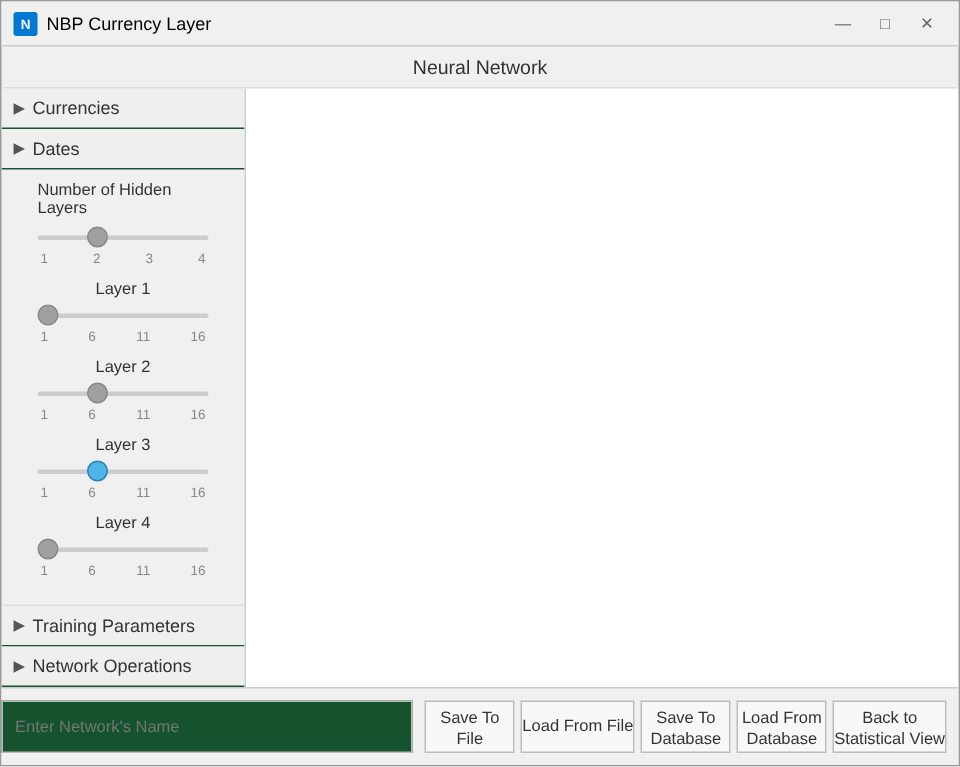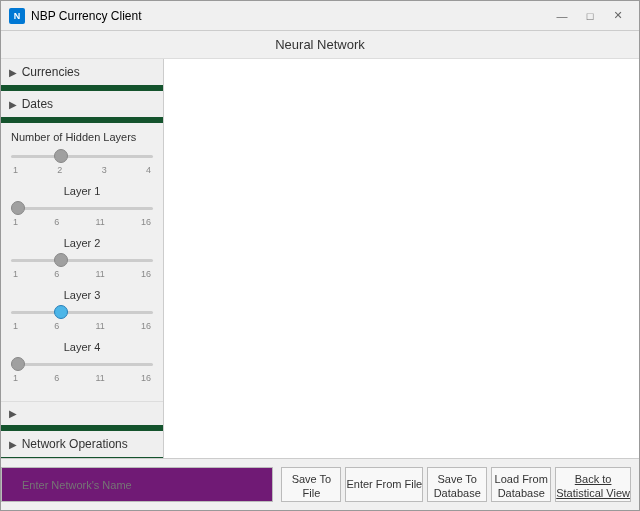--- a/index.html
+++ b/index.html
@@ -87,38 +87,38 @@
       flex: 1;
       overflow: hidden;
     }
 
     .sidebar-section-header {
       display: flex;
       align-items: center;
       padding: 6px 8px;
       cursor: pointer;
       background: #efefef;
-      border-bottom: 6px solid #14532d;
+      border-bottom: 1px solid #14532d;
       font-size: 12px;
       color: #333;
       user-select: none;
     }
 
     .arrow {
       margin-right: 5px;
       font-size: 10px;
       color: #555;
     }
 
     .arrow-right::before { content: '▶'; }
     .arrow-down::before { content: '▼'; }
 
     
     .network-params {
-      padding: 8px 10px;
+      padding: 8px 24px;
       border-bottom: 1px solid #ddd;
     }
 
     .param-label {
       font-size: 11px;
       color: #333;
       margin-bottom: 4px;
     }
 
     .slider-container {
@@ -198,25 +198,25 @@
       background: #f0f0f0;
       border-top: 1px solid #ccc;
       display: flex;
       align-items: stretch;
       flex-shrink: 0;
     }
 
     .network-name-input {
       flex: 1;
       border: 1px solid #bbb;
-      padding: 4px 20px;
+      padding: 4px 8px;
       font-size: 11px;
       color: #999;
       margin: 8px 8px 8px 0;
-      background: #701a75;
+      background: #14532d;
       outline: none;
     }
 
     .bottom-btn {
       border: 1px solid #bbb;
       background: #f8f8f8;
       cursor: pointer;
       font-size: 11px;
       color: #333;
       padding: 4px 0;
@@ -239,21 +239,21 @@
   </style>
 </head>
 <body>
 
 <div class="window">
 
   <div class="title-bar">
     <div class="title-bar-icon">
       <span>N</span>
     </div>
-    <span class="title-bar-text">NBP Currency Client</span>
+    <span class="title-bar-text">NBP Currency Layer</span>
     <div class="window-controls">
       <button class="window-btn">—</button>
       <button class="window-btn">□</button>
       <button class="window-btn close">✕</button>
     </div>
   </div>
 
   <div class="content-header">Neural Network</div>
 
   <div class="main-content">
@@ -337,42 +337,43 @@
             <span>16</span>
           </div>
         </div>
 
       </div>
 
       <div style="flex:1"></div>
 
       <div class="sidebar-section-header">
         <span class="arrow arrow-right"></span>
+        <span>Training Parameters</span>
       </div>
 
       <div class="sidebar-section-header">
         <span class="arrow arrow-right"></span>
         <span>Network Operations</span>
       </div>
 
     </div>
 
     <div class="right-panel">
       <div class="neural-network-area"></div>
     </div>
 
   </div>
 
   <div class="bottom-bar">
     <input type="text" class="network-name-input" placeholder="Enter Network's Name" style="">
 
     <button class="bottom-btn" style="white-space:pre-line">Save To
 File</button>
-    <button class="bottom-btn">Enter From File</button>
+    <button class="bottom-btn">Load From File</button>
     <button class="bottom-btn" style="white-space:pre-line">Save To
 Database</button>
     <button class="bottom-btn" style="white-space:pre-line">Load From
 Database</button>
-    <button class="bottom-btn" style="white-space:pre-line; margin-right:8px;text-decoration:underline;">Back to
+    <button class="bottom-btn" style="white-space:pre-line; margin-right:8px;">Back to
 Statistical View</button>
   </div>
 
 </div>
 
 </body></html>

